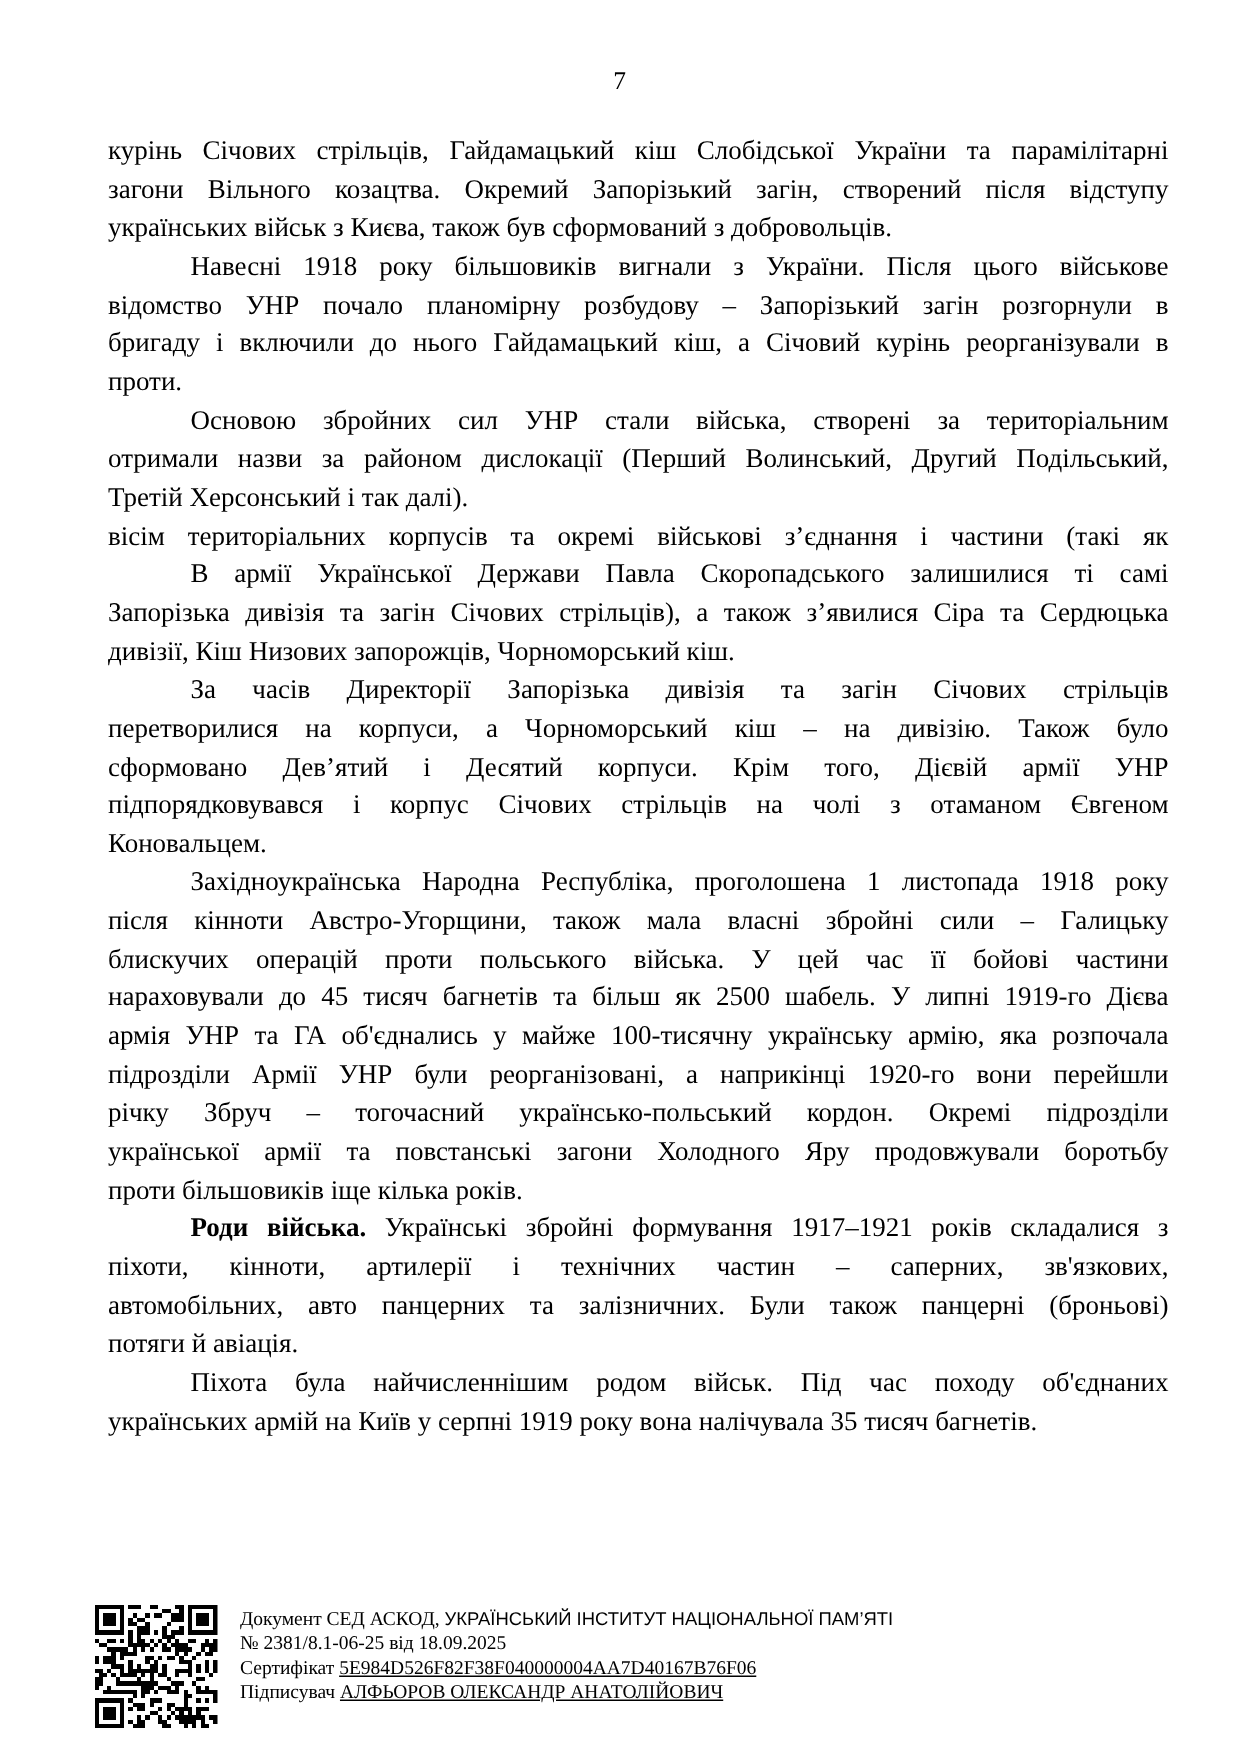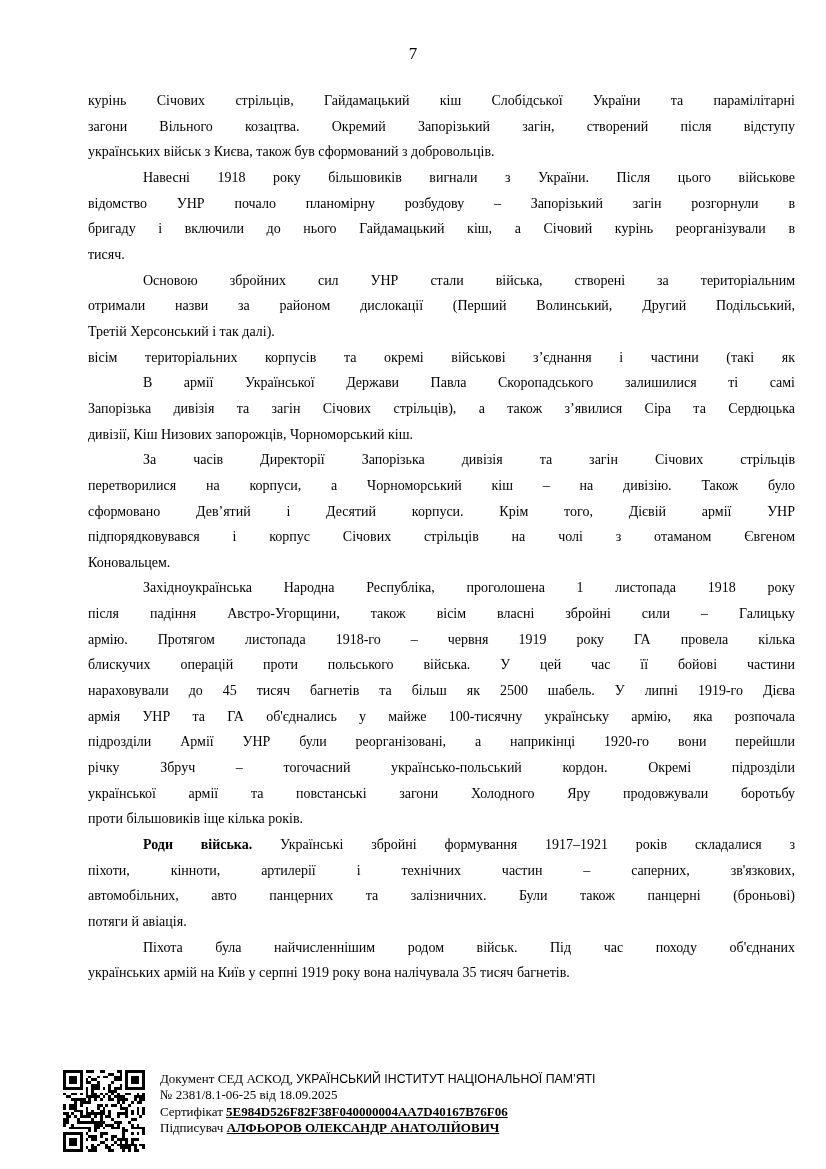--- a/index.html
+++ b/index.html
@@ -15,24 +15,24 @@
   .page-number {
     position: absolute;
     top: 44px;
     left: 0;
     width: 826px;
     text-align: center;
     font-size: 17px;
   }
   .content {
     position: absolute;
-    left: 88px;
+    left: 72px;
     top: 88px;
     width: 707px;
-    font-size: 14px;
+    font-size: 18px;
     line-height: 25.65px;
   }
   .line {
     text-align: justify;
     text-align-last: justify;
     white-space: normal;
   }
   .line.para-end { text-align-last: left; }
   .line.indent { text-indent: 55px; }
   .line b { font-weight: bold; }
@@ -52,52 +52,51 @@
     margin-left: 15px;
     margin-top: 1px;
     font-size: 13px;
     line-height: 16.3px;
     white-space: nowrap;
   }
   .stamp-text .sans {
     font-family: "Liberation Sans", sans-serif;
     font-size: 12.3px;
   }
-  .u { text-decoration: underline; font-weight: bold; }
+  .u { text-decoration: underline; }
 </style>
 </head>
 <body>
 
 <div class="page">
 
   <div class="page-number">7</div>
 
   <div class="content">
       <div class="line">курінь Січових стрільців, Гайдамацький кіш Слобідської України та парамілітарні</div>
       <div class="line">загони Вільного козацтва. Окремий Запорізький загін, створений після відступу</div>
       <div class="line para-end">українських військ з Києва, також був сформований з добровольців.</div>
       <div class="line indent">Навесні 1918 року більшовиків вигнали з України. Після цього військове</div>
       <div class="line">відомство УНР почало планомірну розбудову – Запорізький загін розгорнули в</div>
       <div class="line">бригаду і включили до нього Гайдамацький кіш, а Січовий курінь реорганізували в</div>
-      <div class="line para-end">тисяч.</div>
+      <div class="line para-end">проти.</div>
       <div class="line indent">Основою збройних сил УНР стали війська, створені за територіальним</div>
       <div class="line">отримали назви за районом дислокації (Перший Волинський, Другий Подільський,</div>
       <div class="line para-end">Третій Херсонський і так далі).</div>
       <div class="line">вісім територіальних корпусів та окремі військові з’єднання і частини (такі як</div>
       <div class="line indent">В армії Української Держави Павла Скоропадського залишилися ті самі</div>
       <div class="line">Запорізька дивізія та загін Січових стрільців), а також з’явилися Сіра та Сердюцька</div>
       <div class="line para-end">дивізії, Кіш Низових запорожців, Чорноморський кіш.</div>
       <div class="line indent">За часів Директорії Запорізька дивізія та загін Січових стрільців</div>
       <div class="line">перетворилися на корпуси, а Чорноморський кіш – на дивізію. Також було</div>
       <div class="line">сформовано Дев’ятий і Десятий корпуси. Крім того, Дієвій армії УНР</div>
       <div class="line">підпорядковувався і корпус Січових стрільців на чолі з отаманом Євгеном</div>
       <div class="line para-end">Коновальцем.</div>
       <div class="line indent">Західноукраїнська Народна Республіка, проголошена 1 листопада 1918 року</div>
-      <div class="line">після падіння Австро-Угорщини, також вісім власні збройні сили – Галицьку</div>
-      <div class="line">армію. Протягом листопада 1918-го – червня 1919 року ГА провела кілька</div>
+      <div class="line">після кінноти Австро-Угорщини, також мала власні збройні сили – Галицьку</div>
       <div class="line">блискучих операцій проти польського війська. У цей час її бойові частини</div>
       <div class="line">нараховували до 45 тисяч багнетів та більш як 2500 шабель. У липні 1919-го Дієва</div>
       <div class="line">армія УНР та ГА об'єднались у майже 100-тисячну українську армію, яка розпочала</div>
       <div class="line">підрозділи Армії УНР були реорганізовані, а наприкінці 1920-го вони перейшли</div>
       <div class="line">річку Збруч – тогочасний українсько-польський кордон. Окремі підрозділи</div>
       <div class="line">української армії та повстанські загони Холодного Яру продовжували боротьбу</div>
       <div class="line para-end">проти більшовиків іще кілька років.</div>
       <div class="line indent"><b>Роди війська.</b> Українські збройні формування 1917–1921 років складалися з</div>
       <div class="line">піхоти, кінноти, артилерії і технічних частин – саперних, зв'язкових,</div>
       <div class="line">автомобільних, авто панцерних та залізничних. Були також панцерні (броньові)</div>

